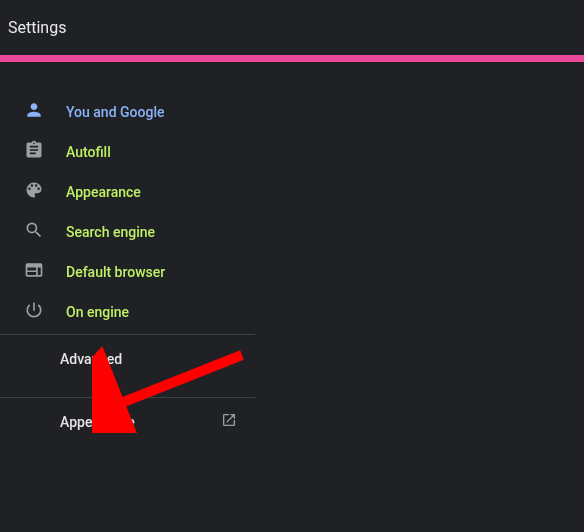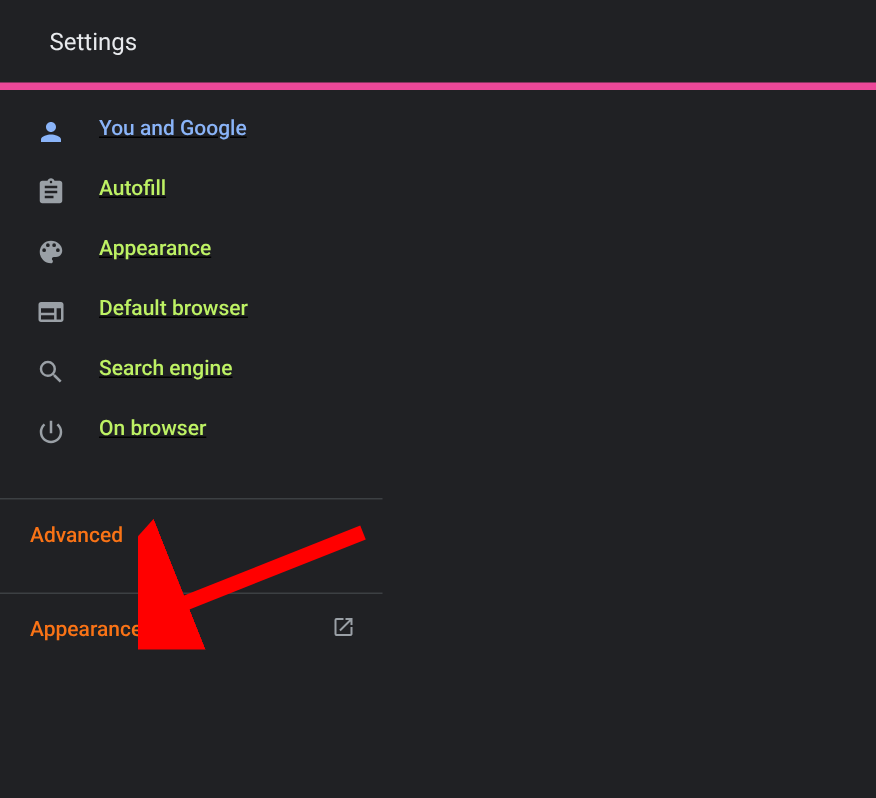--- a/index.html
+++ b/index.html
@@ -5,39 +5,38 @@
   * { margin: 0; padding: 0; box-sizing: border-box; }
   body {
     background: #202124;
     font-family: Roboto, Arial, sans-serif;
     width: 584px;
     height: 532px;
     overflow: hidden;
     position: relative;
   }
   .header {
-    padding: 18px 20px 18px 33px;
-    border-bottom: 5px solid #ec4899;
+    padding: 18px 20px 18px 8px;
+    border-bottom: 7px solid #ec4899;
   }
   .header-title {
     color: #e8eaed;
     font-size: 16px;
     font-weight: 400;
   }
   .menu {
     width: 255px;
     padding-top: 18px;
   }
   .menu-item {
     display: flex;
-    align-items: flex-start;
+    align-items: flex-end;
     height: 40px;
     padding-left: 24px;
     cursor: pointer;
-    text-decoration: underline;
   }
   .menu-item .icon {
     width: 20px;
     height: 20px;
     margin-right: 22px;
     display: flex;
     align-items: center;
     justify-content: center;
   }
   .menu-item .icon svg {
@@ -62,23 +61,24 @@
   .section-row {
     display: flex;
     align-items: center;
     justify-content: space-between;
     height: 48px;
     padding: 0 18px 0 20px;
     cursor: pointer;
     width: 255px;
   }
   .section-row .label {
-    color: #f97316;
+    color: #e5e5e5;
     font-size: 14px;
     font-weight: 500;
+    margin-left: 40px;
   }
   .section-row .right-icon svg {
     fill: #9aa0a6;
   }
   .arrow {
     position: absolute;
     pointer-events: none;
     left: 92px;
     top: 343px;
   }
@@ -117,42 +117,42 @@
       <svg width="20" height="20" viewBox="0 0 24 24">
           <path d="M12 3a9 9 0 0 0 0 18c.83 0 1.5-.67 1.5-1.5 0-.39-.15-.74-.39-1.01-.23-.26-.38-.61-.38-.99 0-.83.67-1.5 1.5-1.5H16c2.76 0 5-2.24 5-5 0-4.42-4.03-8-9-8zM6.5 12a1.5 1.5 0 1 1 0-3 1.5 1.5 0 0 1 0 3zm3-4a1.5 1.5 0 1 1 0-3 1.5 1.5 0 0 1 0 3zm5 0a1.5 1.5 0 1 1 0-3 1.5 1.5 0 0 1 0 3zm3 4a1.5 1.5 0 1 1 0-3 1.5 1.5 0 0 1 0 3z"></path>
         </svg>
     </span>
     <span class="label">Appearance</span>
   </div>
 
   <div class="menu-item">
     <span class="icon">
       <svg width="20" height="20" viewBox="0 0 24 24">
+          <path d="M15.5 14h-.79l-.28-.27A6.471 6.471 0 0 0 16 9.5 6.5 6.5 0 1 0 9.5 16c1.61 0 3.09-.59 4.23-1.57l.27.28v.79l5 4.99L20.49 19l-4.99-5zm-6 0C7.01 14 5 11.99 5 9.5S7.01 5 9.5 5 14 7.01 14 9.5 11.99 14 9.5 14z"></path>
+        </svg>
+    </span>
+    <span class="label">Search engine</span>
+  </div>
+
+  <div class="menu-item">
+    <span class="icon">
+      <svg width="20" height="20" viewBox="0 0 24 24">
           <path d="M20 4H4c-1.1 0-2 .9-2 2v12c0 1.1.9 2 2 2h16c1.1 0 2-.9 2-2V6c0-1.1-.9-2-2-2zM4 9h10.5v3.5H4V9zm0 5.5h10.5V18H4v-3.5zM20 18h-3.5V9H20v9z"></path>
         </svg>
     </span>
     <span class="label">Default browser</span>
   </div>
 
   <div class="menu-item">
     <span class="icon">
       <svg width="20" height="20" viewBox="0 0 24 24">
-          <path d="M15.5 14h-.79l-.28-.27A6.471 6.471 0 0 0 16 9.5 6.5 6.5 0 1 0 9.5 16c1.61 0 3.09-.59 4.23-1.57l.27.28v.79l5 4.99L20.49 19l-4.99-5zm-6 0C7.01 14 5 11.99 5 9.5S7.01 5 9.5 5 14 7.01 14 9.5 11.99 14 9.5 14z"></path>
-        </svg>
-    </span>
-    <span class="label">Search engine</span>
-  </div>
-
-  <div class="menu-item">
-    <span class="icon">
-      <svg width="20" height="20" viewBox="0 0 24 24">
           <path d="M13 3h-2v10h2V3zm4.83 2.17-1.42 1.42A6.92 6.92 0 0 1 19 12c0 3.87-3.13 7-7 7s-7-3.13-7-7c0-2.13.96-4.03 2.46-5.32L6.17 5.17A8.932 8.932 0 0 0 3 12c0 4.97 4.03 9 9 9s9-4.03 9-9c0-2.74-1.23-5.18-3.17-6.83z"></path>
         </svg>
     </span>
-    <span class="label">On browser</span>
+    <span class="label">On engine</span>
   </div>
 
 </div>
 
 <div class="section-divider"></div>
 
 <div class="section-row">
   <span class="label">Advanced</span>
   <span class="right-icon">
     <svg width="12" height="12" viewBox="0 0 24 24">

